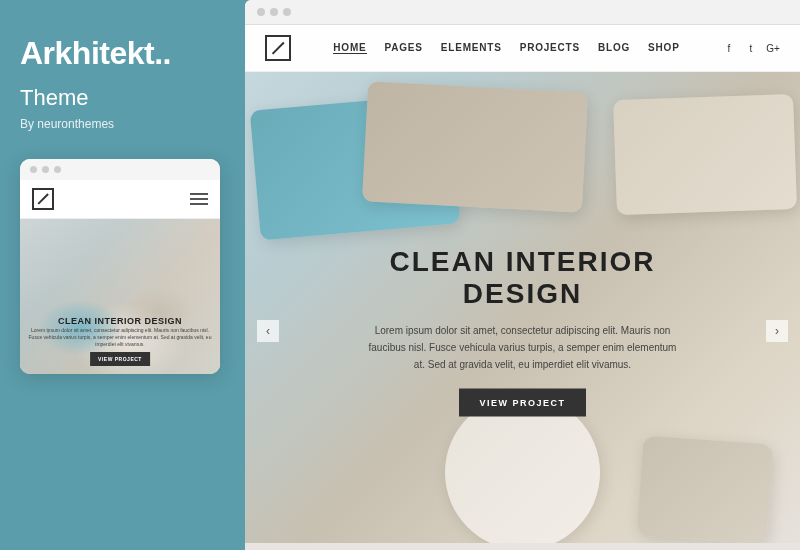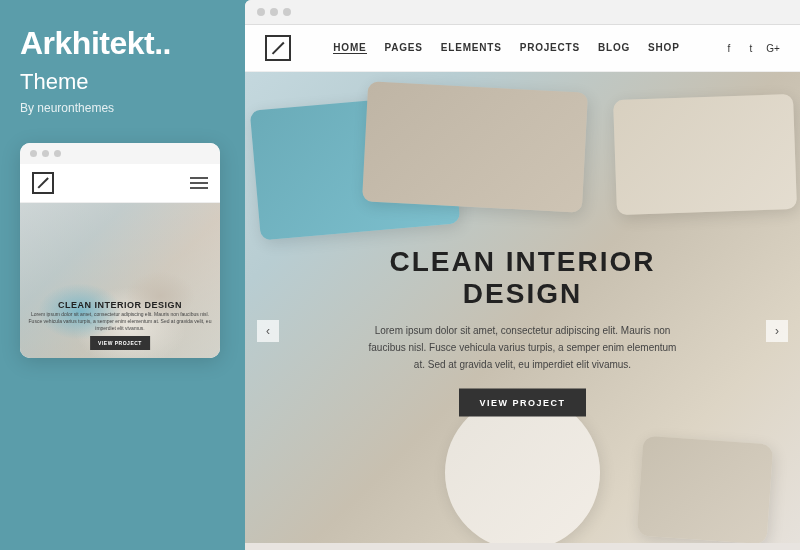--- a/index.html
+++ b/index.html
@@ -10,39 +10,39 @@
       font-family: 'Arial', sans-serif;
       background: #5b9daa;
       display: flex;
     }
 
     
     .left-panel {
       width: 245px;
       min-width: 245px;
       background: #5b9daa;
-      padding: 26px 20px 20px 20px;
+      padding: 36px 20px 20px 20px;
       display: flex;
       flex-direction: column;
       align-items: flex-start;
     }
 
     .theme-title {
       font-size: 32px;
       font-weight: 900;
       color: #ffffff;
       line-height: 1.1;
       letter-spacing: -0.5px;
     }
 
     .theme-subtitle {
       font-size: 22px;
       font-weight: 400;
       color: #ffffff;
-      margin-top: 8px;
+      margin-top: 14px;
     }
 
     .theme-author {
       font-size: 12px;
       color: rgba(255,255,255,0.85);
       margin-top: 6px;
     }
 
     
     .mobile-preview {

